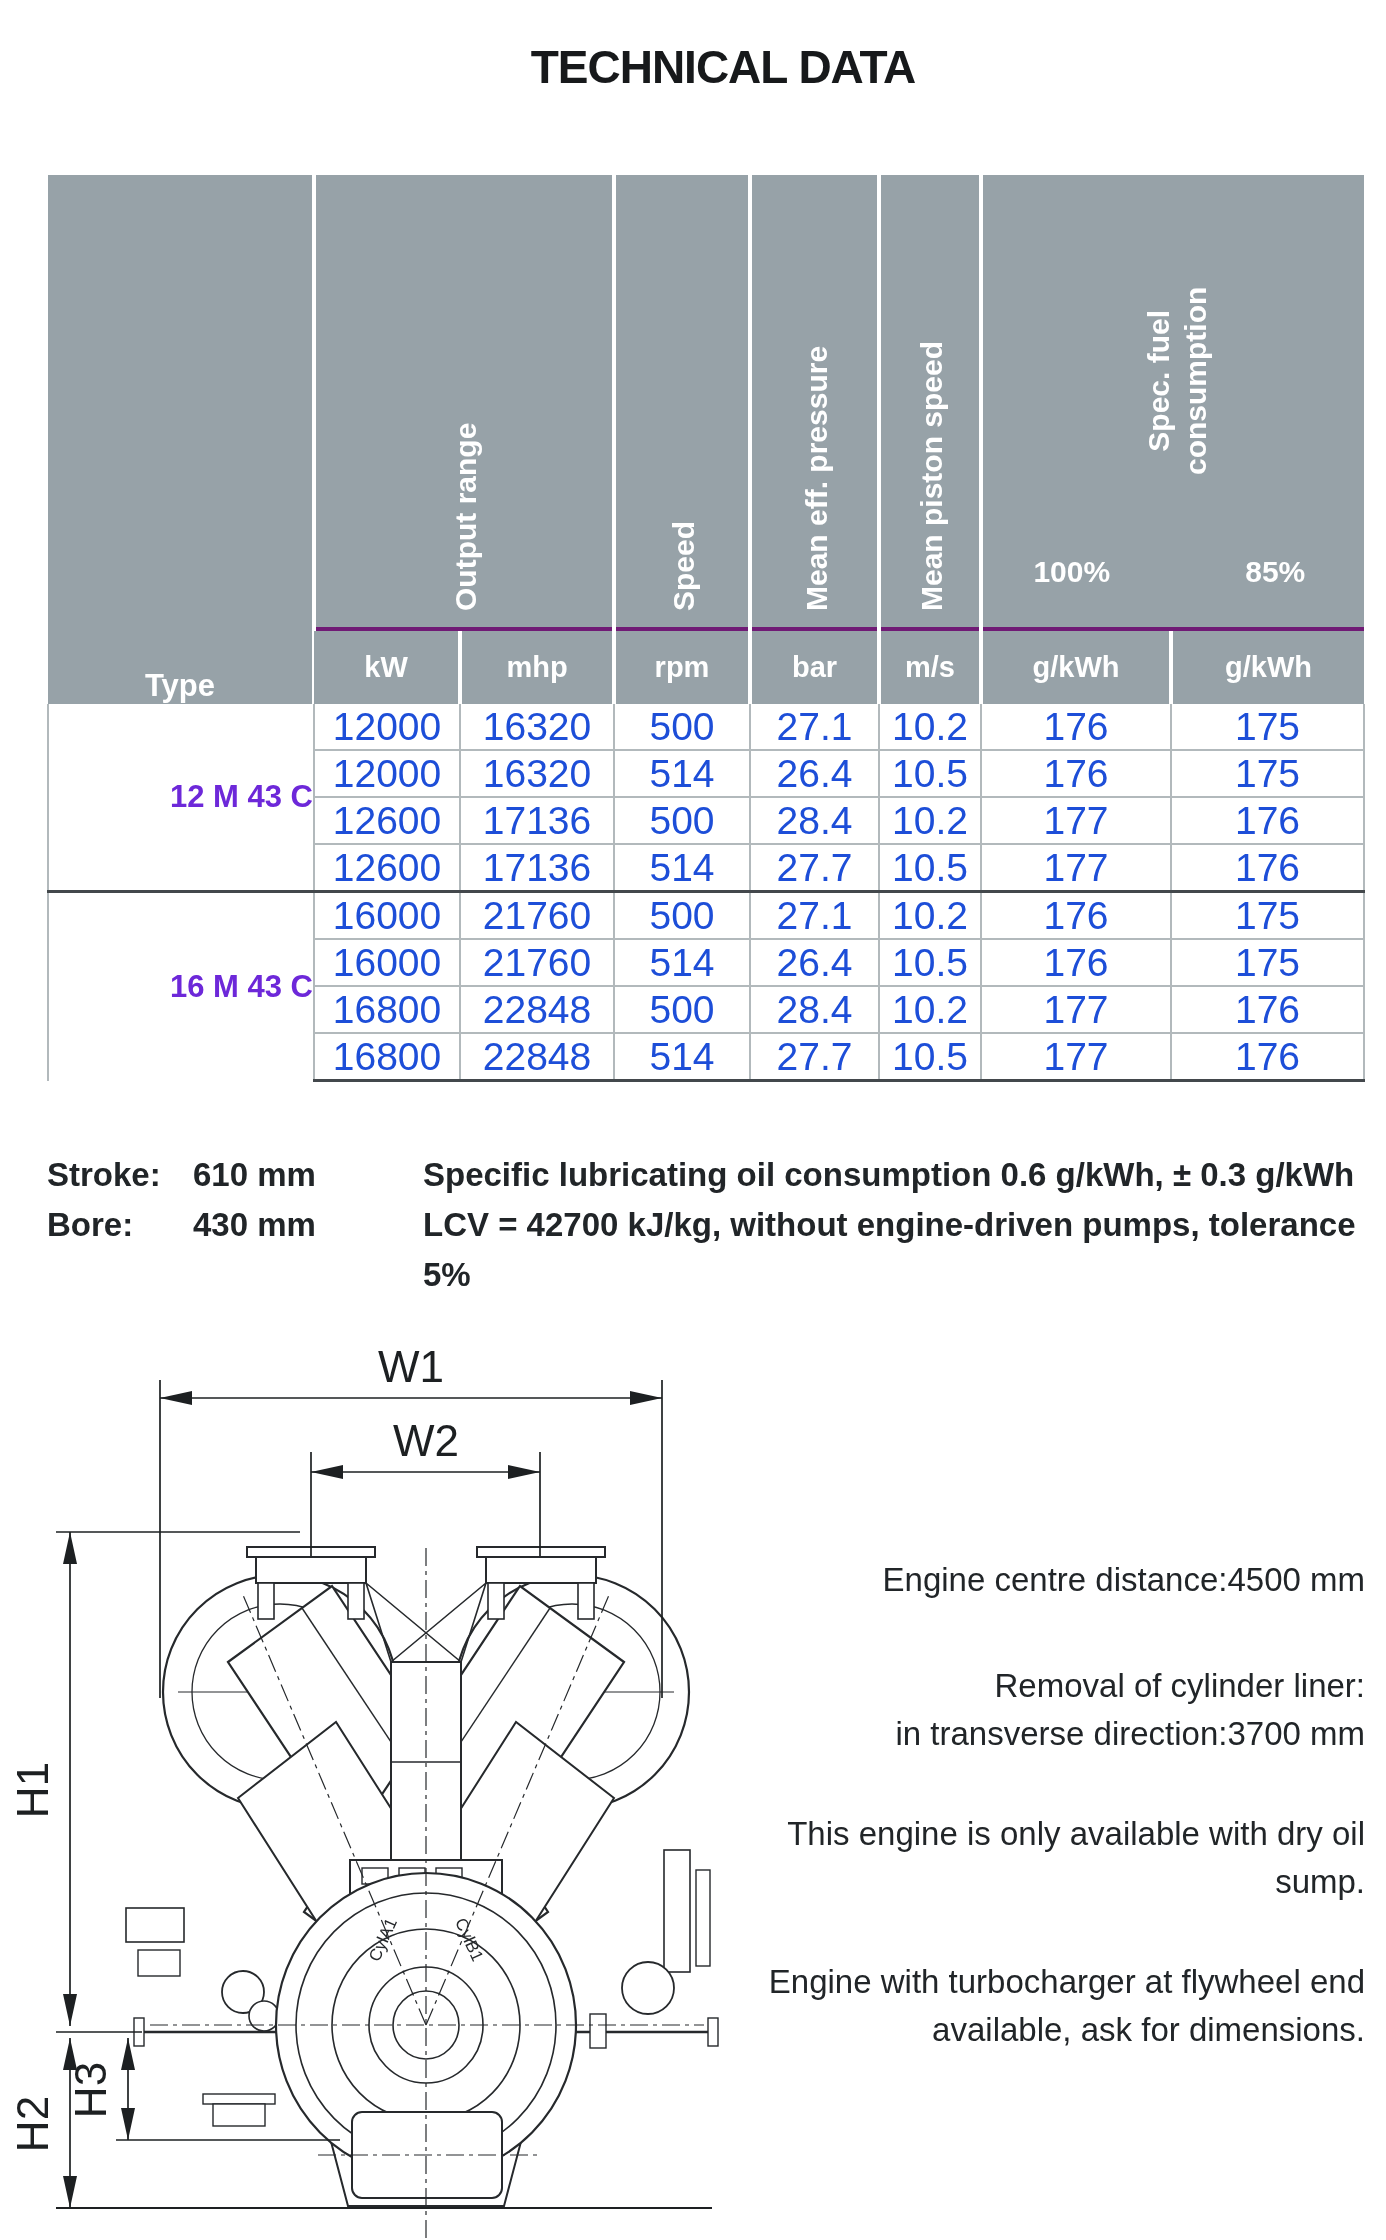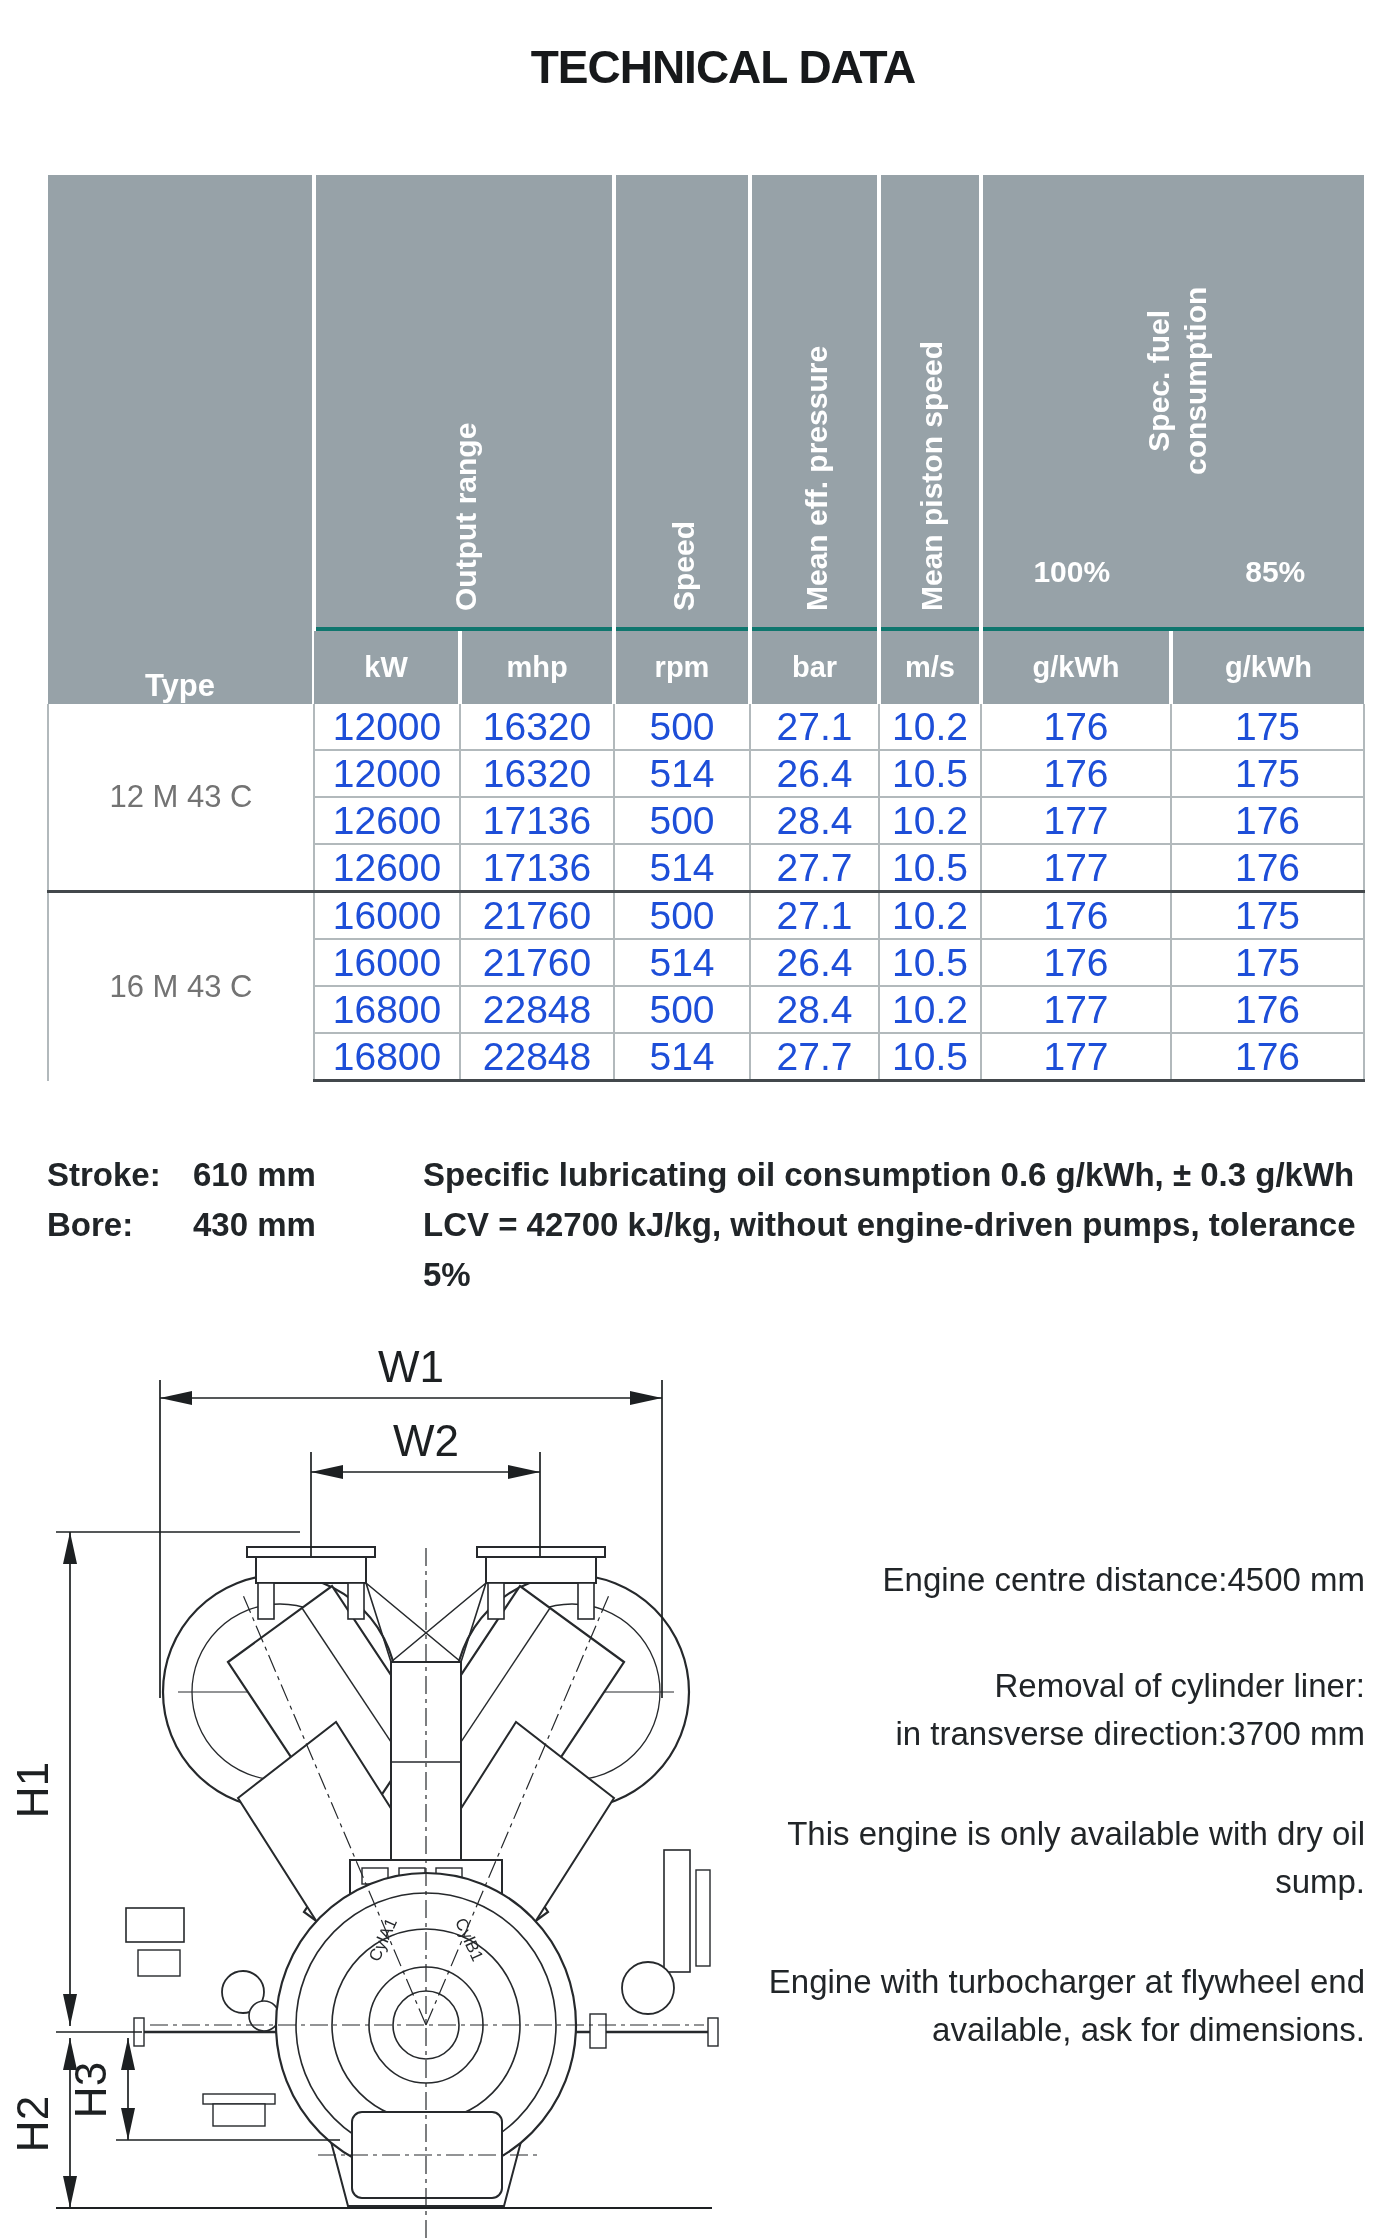--- a/index.html
+++ b/index.html
@@ -9,36 +9,36 @@
   
   #title{position:absolute;left:60px;top:40px;width:1326px;text-align:center;
          font-size:46px;font-weight:700;letter-spacing:-1px;color:#17191b;}
 
   
   #spec-table{position:absolute;left:47px;top:175px;width:1316px;border-collapse:collapse;
               table-layout:fixed;}
   #spec-table th,#spec-table td{padding:0;margin:0;}
   .hrow th{background:#97a2a8;position:relative;height:452px;vertical-align:bottom;}
   .urow th{background:#97a2a8;position:relative;height:73px;vertical-align:middle;text-align:center;
-           font-size:29px;font-weight:700;color:#ffffff;border-top:4px solid #0f766e;}
+           font-size:29px;font-weight:700;color:#ffffff;border-top:4px solid #701a75;}
   .wsep{border-left:4px solid #ffffff;}
   th.type-h{vertical-align:bottom;text-align:center;padding-bottom:132px;
             font-size:31px;font-weight:700;color:#ffffff;}
   .vwrap{position:absolute;left:50%;width:0;height:0;}
   .vrot{position:absolute;left:0;bottom:0;transform:translateX(var(--off)) rotate(-90deg);
         transform-origin:left bottom;white-space:nowrap;font-size:30px;font-weight:700;
         color:#ffffff;line-height:37px;}
   .vrot span{display:block;}
   .loadrow{position:absolute;left:0;bottom:38px;width:100%;display:flex;gap:26px;}
   .loadrow span{flex:1;text-align:center;font-size:30px;font-weight:700;color:#ffffff;}
 
   .tbody td{height:45px;text-align:center;font-size:39px;color:#1d4ed8;
             border-left:2px solid #b2b9bc;background:#ffffff;}
   .tbody td:last-child{border-right:2px solid #b2b9bc;}
-  .tbody td.type{font-weight:400;font-size:31px;color:#737373;}
+  .tbody td.type{font-weight:700;font-size:31px;color:#6d28d9;text-align:right;}
   .tbody tr.sep td{border-top:2px solid #b2b9bc;}
   .tbody tr.grp td{border-top:3px solid #43484c;}
   .tbody tr.last td{border-bottom:3px solid #43484c;}
 
   
   .note{position:absolute;font-size:33px;line-height:50px;color:#212528;font-weight:bold;}
   #note-left{left:47px;top:1150px;}
   #note-left .lbl{display:inline-block;min-width:146px;}
   #note-right{left:423px;top:1150px;}
 

